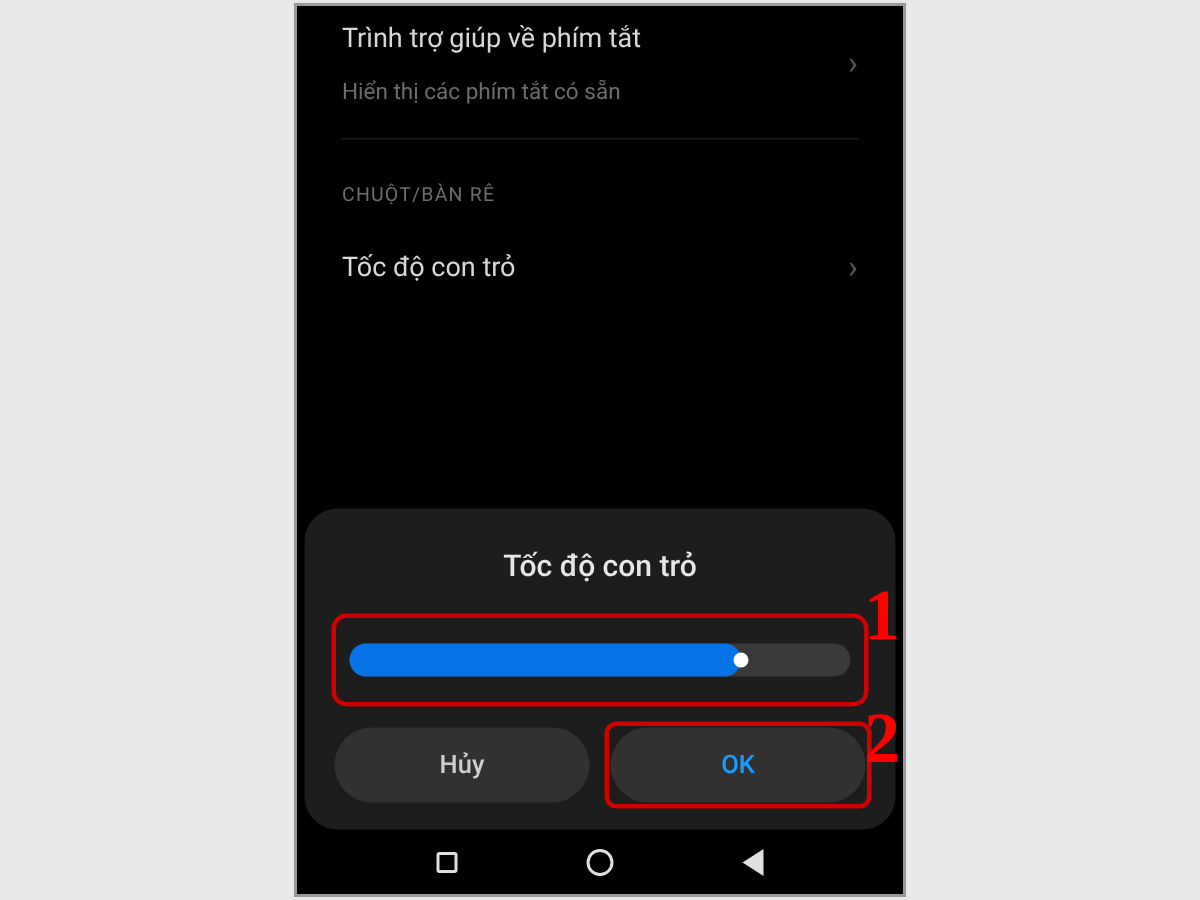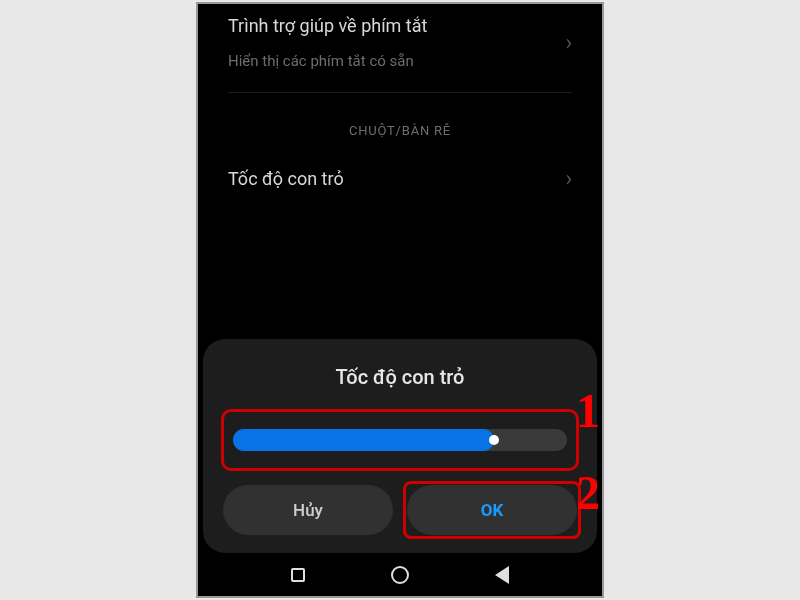--- a/index.html
+++ b/index.html
@@ -51,21 +51,20 @@
   .divider {
     height: 1px;
     background: #1a1a1a;
     margin: 0 30px;
   }
   .section-header {
     color: #6d6d6d;
     font-size: 13px;
     letter-spacing: 0.8px;
     padding: 30px 30px 14px 30px;
-    text-align: center;
   }
   .setting-row.simple { padding: 14px 30px; }
 
   .scrim {
     position: absolute;
     inset: 0;
     background: rgba(0,0,0,0);
   }
   .sheet {
     position: absolute;
@@ -132,21 +131,21 @@
     height: 50px;
     border-radius: 25px;
     background: #313131;
     display: flex;
     align-items: center;
     justify-content: center;
     font-size: 17px;
     font-weight: 500;
   }
   .btn-cancel { color: #cfcfcf; }
-  .btn-ok { color: #1a9cff; position: relative; font-weight: bold; }
+  .btn-ok { color: #1a9cff; position: relative; }
   .ok-box {
     position: absolute;
     left: -4px;
     right: -4px;
     top: -4px;
     bottom: -4px;
     border: 3px solid #ce0000;
     border-radius: 8px;
     pointer-events: none;
   }

